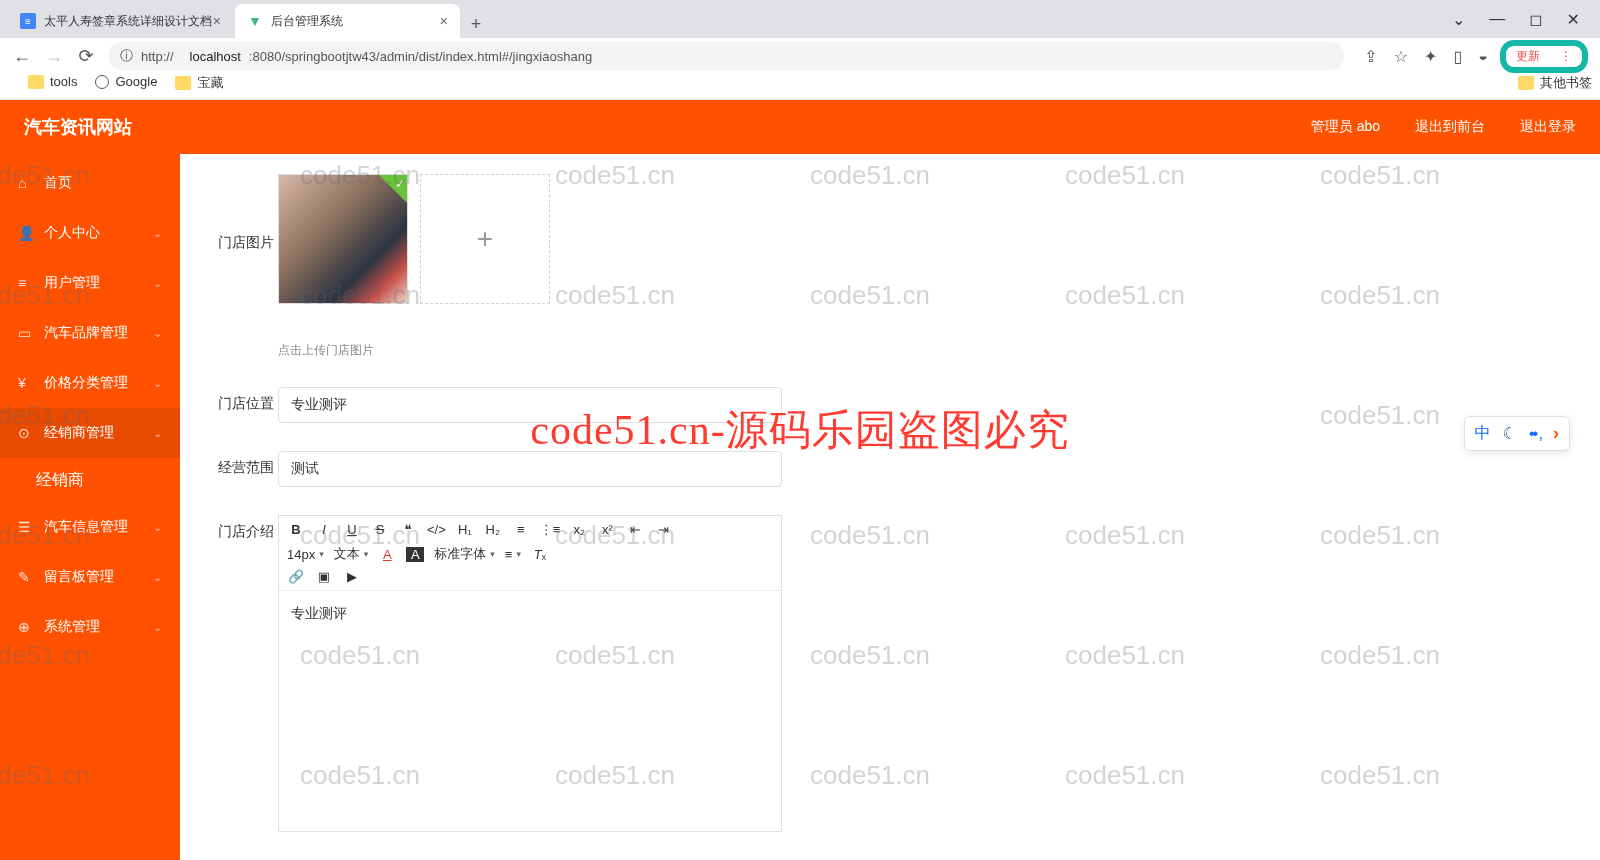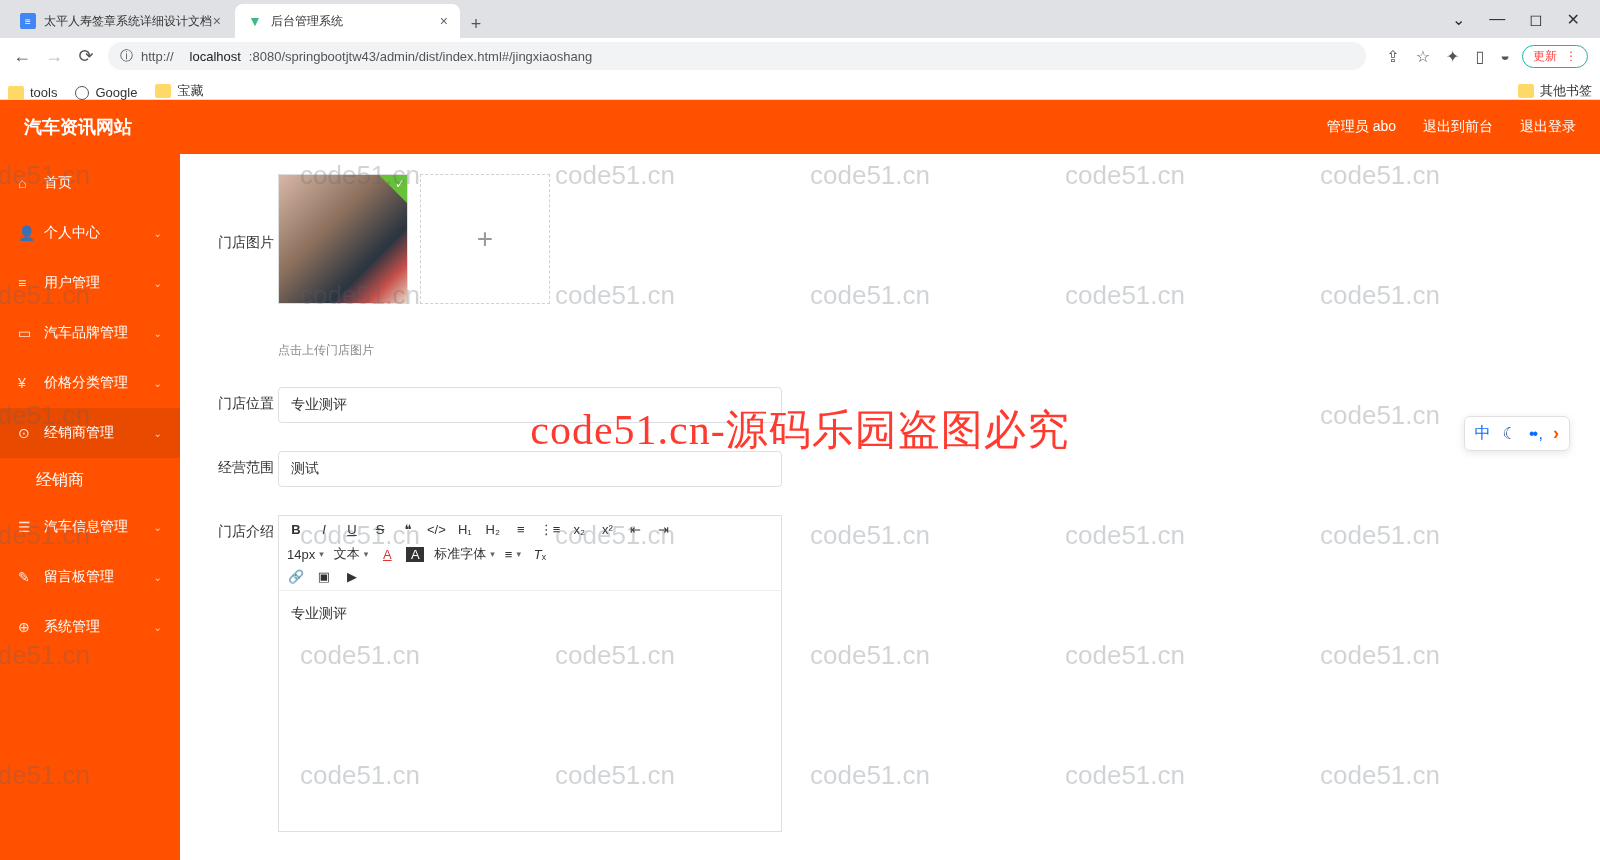--- a/index.html
+++ b/index.html
@@ -16,32 +16,32 @@
 .tab .close { margin-left:auto; color:#666; font-size:14px; }
 .newtab { width:28px; height:28px; display:flex; align-items:center; justify-content:center; color:#555; font-size:18px; }
 .win-controls { margin-left:auto; display:flex; gap:24px; padding-right:20px; color:#333; height:38px; align-items:center; }
 
 .addr-row { height:36px; display:flex; align-items:center; padding:0 12px; gap:12px; }
 .nav-btn { width:20px; color:#555; font-size:18px; text-align:center; }
 .nav-btn.disabled { color:#bbb; }
 .addr-bar { flex:1; height:28px; background:#f1f3f4; border-radius:14px; display:flex; align-items:center; padding:0 12px; font-size:13px; color:#555; gap:8px; }
 .addr-bar .host { color:#202124;margin-left:8px; }
 .addr-icons { display:flex; gap:16px; color:#555; margin-left:8px; }
-.update-btn { border:1px solid #14b8a6; color:#f44; border-radius:14px; padding:2px 10px; font-size:12px; display:flex; align-items:center; gap:8px; }
-
-.bm-row { height:26px; display:flex; align-items:flex-end; padding:0 8px; gap:18px; font-size:13px; }
+.update-btn { border:6px solid #14b8a6; color:#f44; border-radius:14px; padding:2px 10px; font-size:12px; display:flex; align-items:center; gap:20px; }
+
+.bm-row { height:26px; display:flex; align-items:flex-start; padding:0 8px; gap:18px; font-size:13px;margin-left:20px; }
 .bm { display:flex; align-items:center; gap:6px; color:#333; }
 .bm .folder { width:16px; height:14px; background:#ffd968; border-radius:2px; }
 .bm .globe { width:14px; height:14px; border:1.5px solid #555; border-radius:50%; }
 .bm-right { margin-left:auto; }
 
 
 .app-header { height:54px; background:#ff5100; display:flex; align-items:center; padding:0 24px; color:#fff; font-size:14px; }
 .app-title { font-weight:bold; font-size:18px; }
-.hdr-right { margin-left:auto; display:flex; gap:27px; }
+.hdr-right { margin-left:auto; display:flex; gap:35px; }
 
 
 .app-body { display:flex; height:706px; }
 .sidebar { width:180px; background:#ff5100; color:#fff; padding-top:4px; }
 .sb-item { height:50px; display:flex; align-items:center; padding:0 18px; font-size:14px; cursor:pointer; position:relative; }
 .sb-item .ico { width:16px; margin-right:10px; opacity:.85; }
 .sb-item .arrow { margin-left:auto; font-size:10px; opacity:.7; }
 .sb-item.active { background:#e84a00; }
 .sb-sub { height:44px; display:flex; align-items:center; padding-left:36px; font-size:16px; background:#ff5100; }
 

